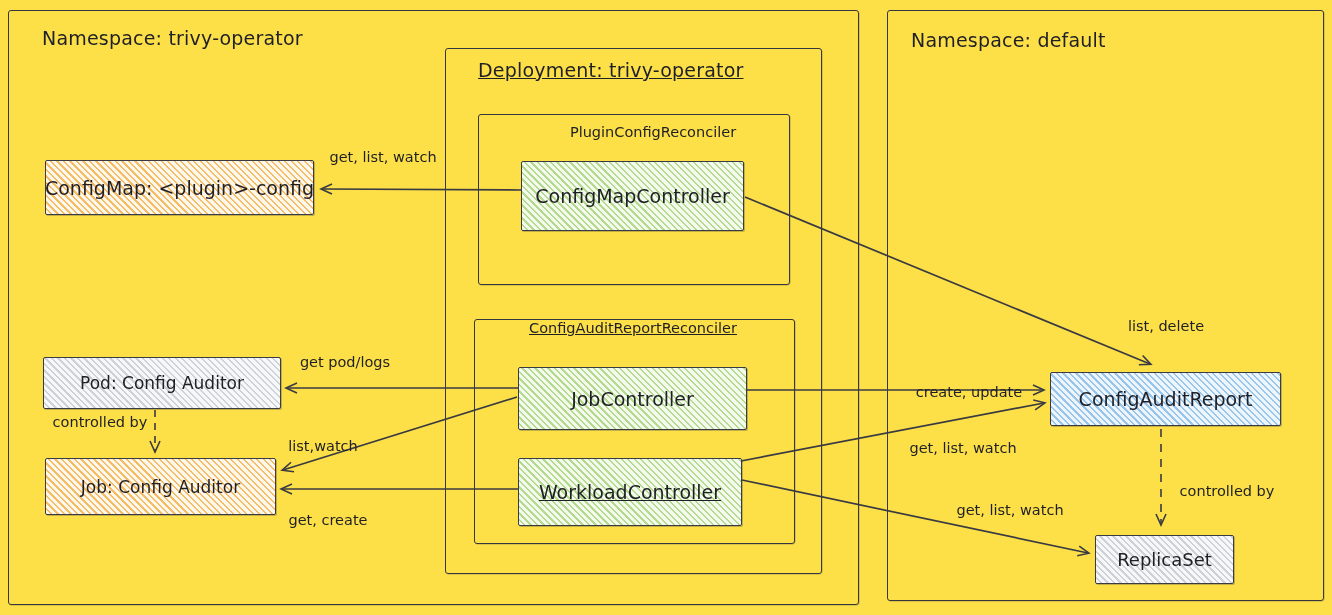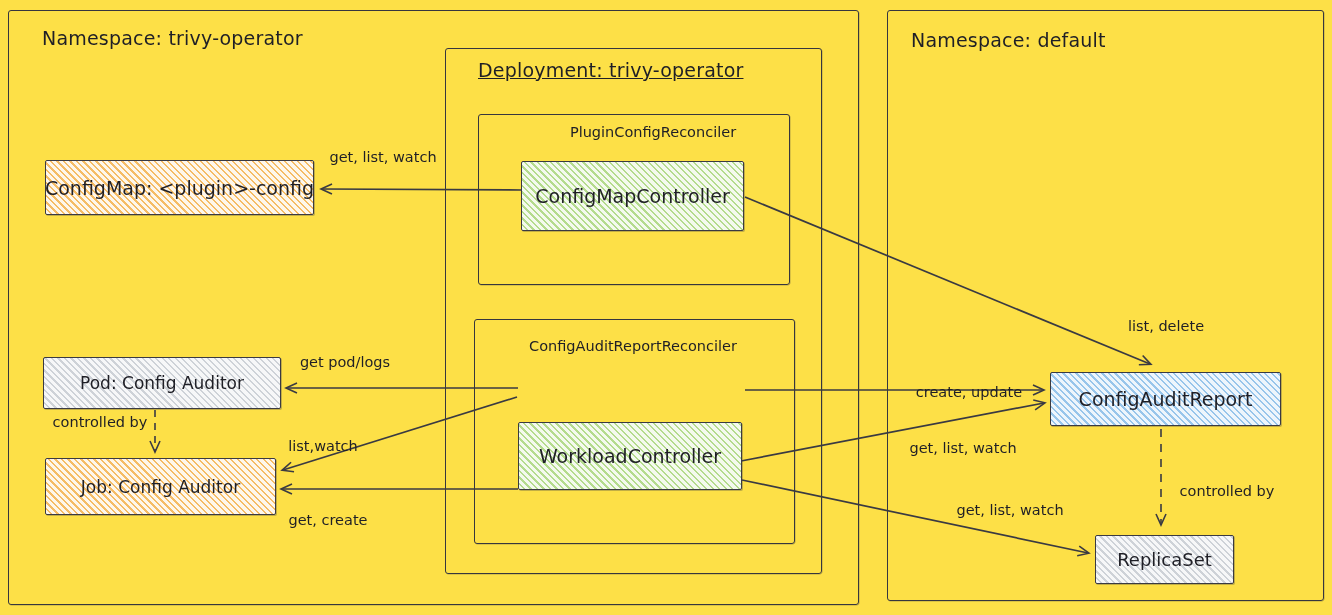--- a/index.html
+++ b/index.html
@@ -92,21 +92,21 @@
   <div class="container" style="left:8px; top:10px; width:849px; height:593px;"></div>
   <div class="container" style="left:887px; top:10px; width:435px; height:589px;"></div>
   <div class="container" style="left:445px; top:48px; width:375px; height:524px;"></div>
   <div class="container" style="left:478px; top:114px; width:310px; height:169px;"></div>
   <div class="container" style="left:474px; top:319px; width:319px; height:223px;"></div>
 
   <div class="container-title" style="left:42px; top:27px;">Namespace: trivy-operator</div>
   <div class="container-title" style="left:911px; top:29px;">Namespace: default</div>
   <div class="container-title" style="left:478px; top:59px;text-decoration:underline;">Deployment: trivy-operator</div>
   <div class="reconciler-title" style="left:653px; top:124px;">PluginConfigReconciler</div>
-  <div class="reconciler-title" style="left:633px; top:338px;">ConfigAuditReportReconciler</div>
+  <div class="reconciler-title" style="left:633px; top:320px;text-decoration:underline;">ConfigAuditReportReconciler</div>
 
   <svg class="arrow-layer" viewBox="0 0 1332 615" xmlns="http://www.w3.org/2000/svg">
     <defs>
       <marker id="chev" markerWidth="16" markerHeight="14" refX="11" refY="6" orient="auto" markerUnits="userSpaceOnUse">
         <path d="M1,1 L12,6 L1,11" fill="none" stroke="#3a3a42" stroke-width="1.6"></path>
       </marker>
     </defs>
     <line x1="521" y1="190" x2="322" y2="189" stroke="#3a3a42" stroke-width="1.7" marker-end="url(#chev)"></line>
     <line x1="745" y1="197" x2="1150" y2="364" stroke="#3a3a42" stroke-width="1.7" marker-end="url(#chev)"></line>
     <line x1="745" y1="390" x2="1043" y2="390" stroke="#3a3a42" stroke-width="1.7" marker-end="url(#chev)"></line>
@@ -128,22 +128,25 @@
   </div>
 
   <div class="node orange" style="left:45px; top:458px; width:229px; height:55px; font-size:17px;">
     <span>Job: Config Auditor</span>
   </div>
 
   <div class="node green" style="left:521px; top:161px; width:221px; height:68px;">
     <span>ConfigMapController</span>
   </div>
 
+  <div class="node green" style="left:518px; top:367px; width:227px; height:61px;">
+    <span>JobController</span>
+  </div>
 
-  <div class="node green" style="left:518px; top:422px; width:222px; height:66px;">
+  <div class="node green" style="left:518px; top:458px; width:222px; height:66px;text-decoration:underline;">
     <span>WorkloadController</span>
   </div>
 
   <div class="node blue" style="left:1050px; top:372px; width:229px; height:52px;">
     <span>ConfigAuditReport</span>
   </div>
 
   <div class="node gray" style="left:1095px; top:535px; width:137px; height:47px; font-size:18px;">
     <span>ReplicaSet</span>
   </div>

